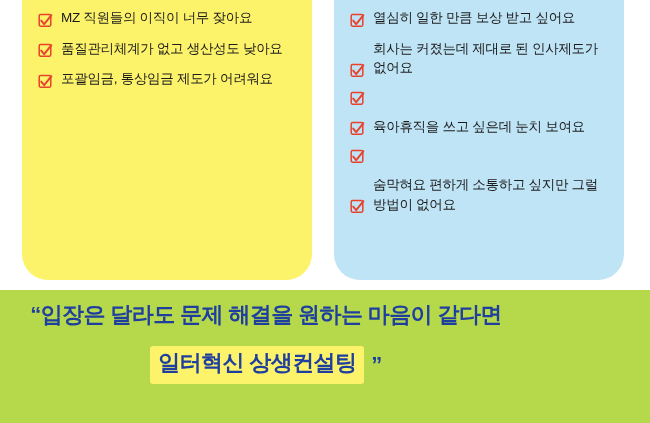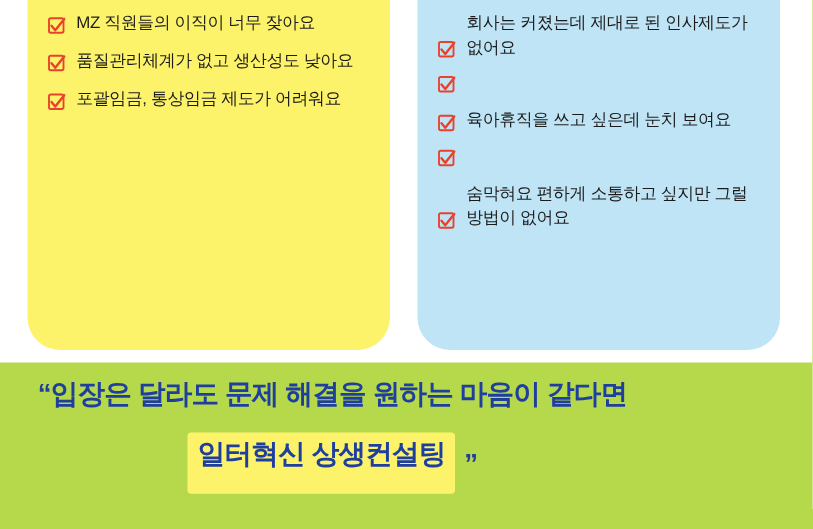--- a/index.html
+++ b/index.html
@@ -99,21 +99,21 @@
     color: #1f3f9e;
     letter-spacing: -0.6px;
     white-space: nowrap;
     display: flex;
     justify-content: center;
     align-items: center;
     gap: 7px;
   }
   .hl {
     background: #fdf36b;
-    padding: 2px 8px 17px 8px;
+    padding: 2px 8px 6px 8px;
     border-radius: 3px;
     color: #1f3f9e;
     font-weight: 700;
   }
   .qmark {
     color: #1f3f9e;
     font-weight: 700;
   }
 </style>
 </head>
@@ -150,20 +150,29 @@
             <path d="M3.2 7.6 L6.2 11.2 L13.4 2.2" fill="none" stroke="#e8422d" stroke-width="1.9" stroke-linecap="round" stroke-linejoin="round"></path>
           </svg>
         </span>
         <span class="item-text">포괄임금, 통상임금 제도가 어려워요</span>
       </li>
     </ul>
   </div>
 
   <div class="card card-right">
     <ul class="items">
+      <li class="item">
+        <span class="check">
+          <svg width="15" height="15" viewBox="0 0 15 15">
+            <rect x="1.2" y="1.6" width="11.6" height="11.6" rx="1.4" fill="none" stroke="#e8422d" stroke-width="1.5"></rect>
+            <path d="M3.2 7.6 L6.2 11.2 L13.4 2.2" fill="none" stroke="#e8422d" stroke-width="1.9" stroke-linecap="round" stroke-linejoin="round"></path>
+          </svg>
+        </span>
+        <span class="item-text">열심히 일한 만큼 보상 받고 싶어요</span>
+      </li>
       <li class="item">
         <span class="check">
           <svg width="15" height="15" viewBox="0 0 15 15">
             <rect x="1.2" y="1.6" width="11.6" height="11.6" rx="1.4" fill="none" stroke="#e8422d" stroke-width="1.5"></rect>
             <path d="M3.2 7.6 L6.2 11.2 L13.4 2.2" fill="none" stroke="#e8422d" stroke-width="1.9" stroke-linecap="round" stroke-linejoin="round"></path>
           </svg>
         </span>
         <span class="item-text">회사는 커졌는데 제대로 된 인사제도가 없어요</span>
       </li>
       <li class="item">

